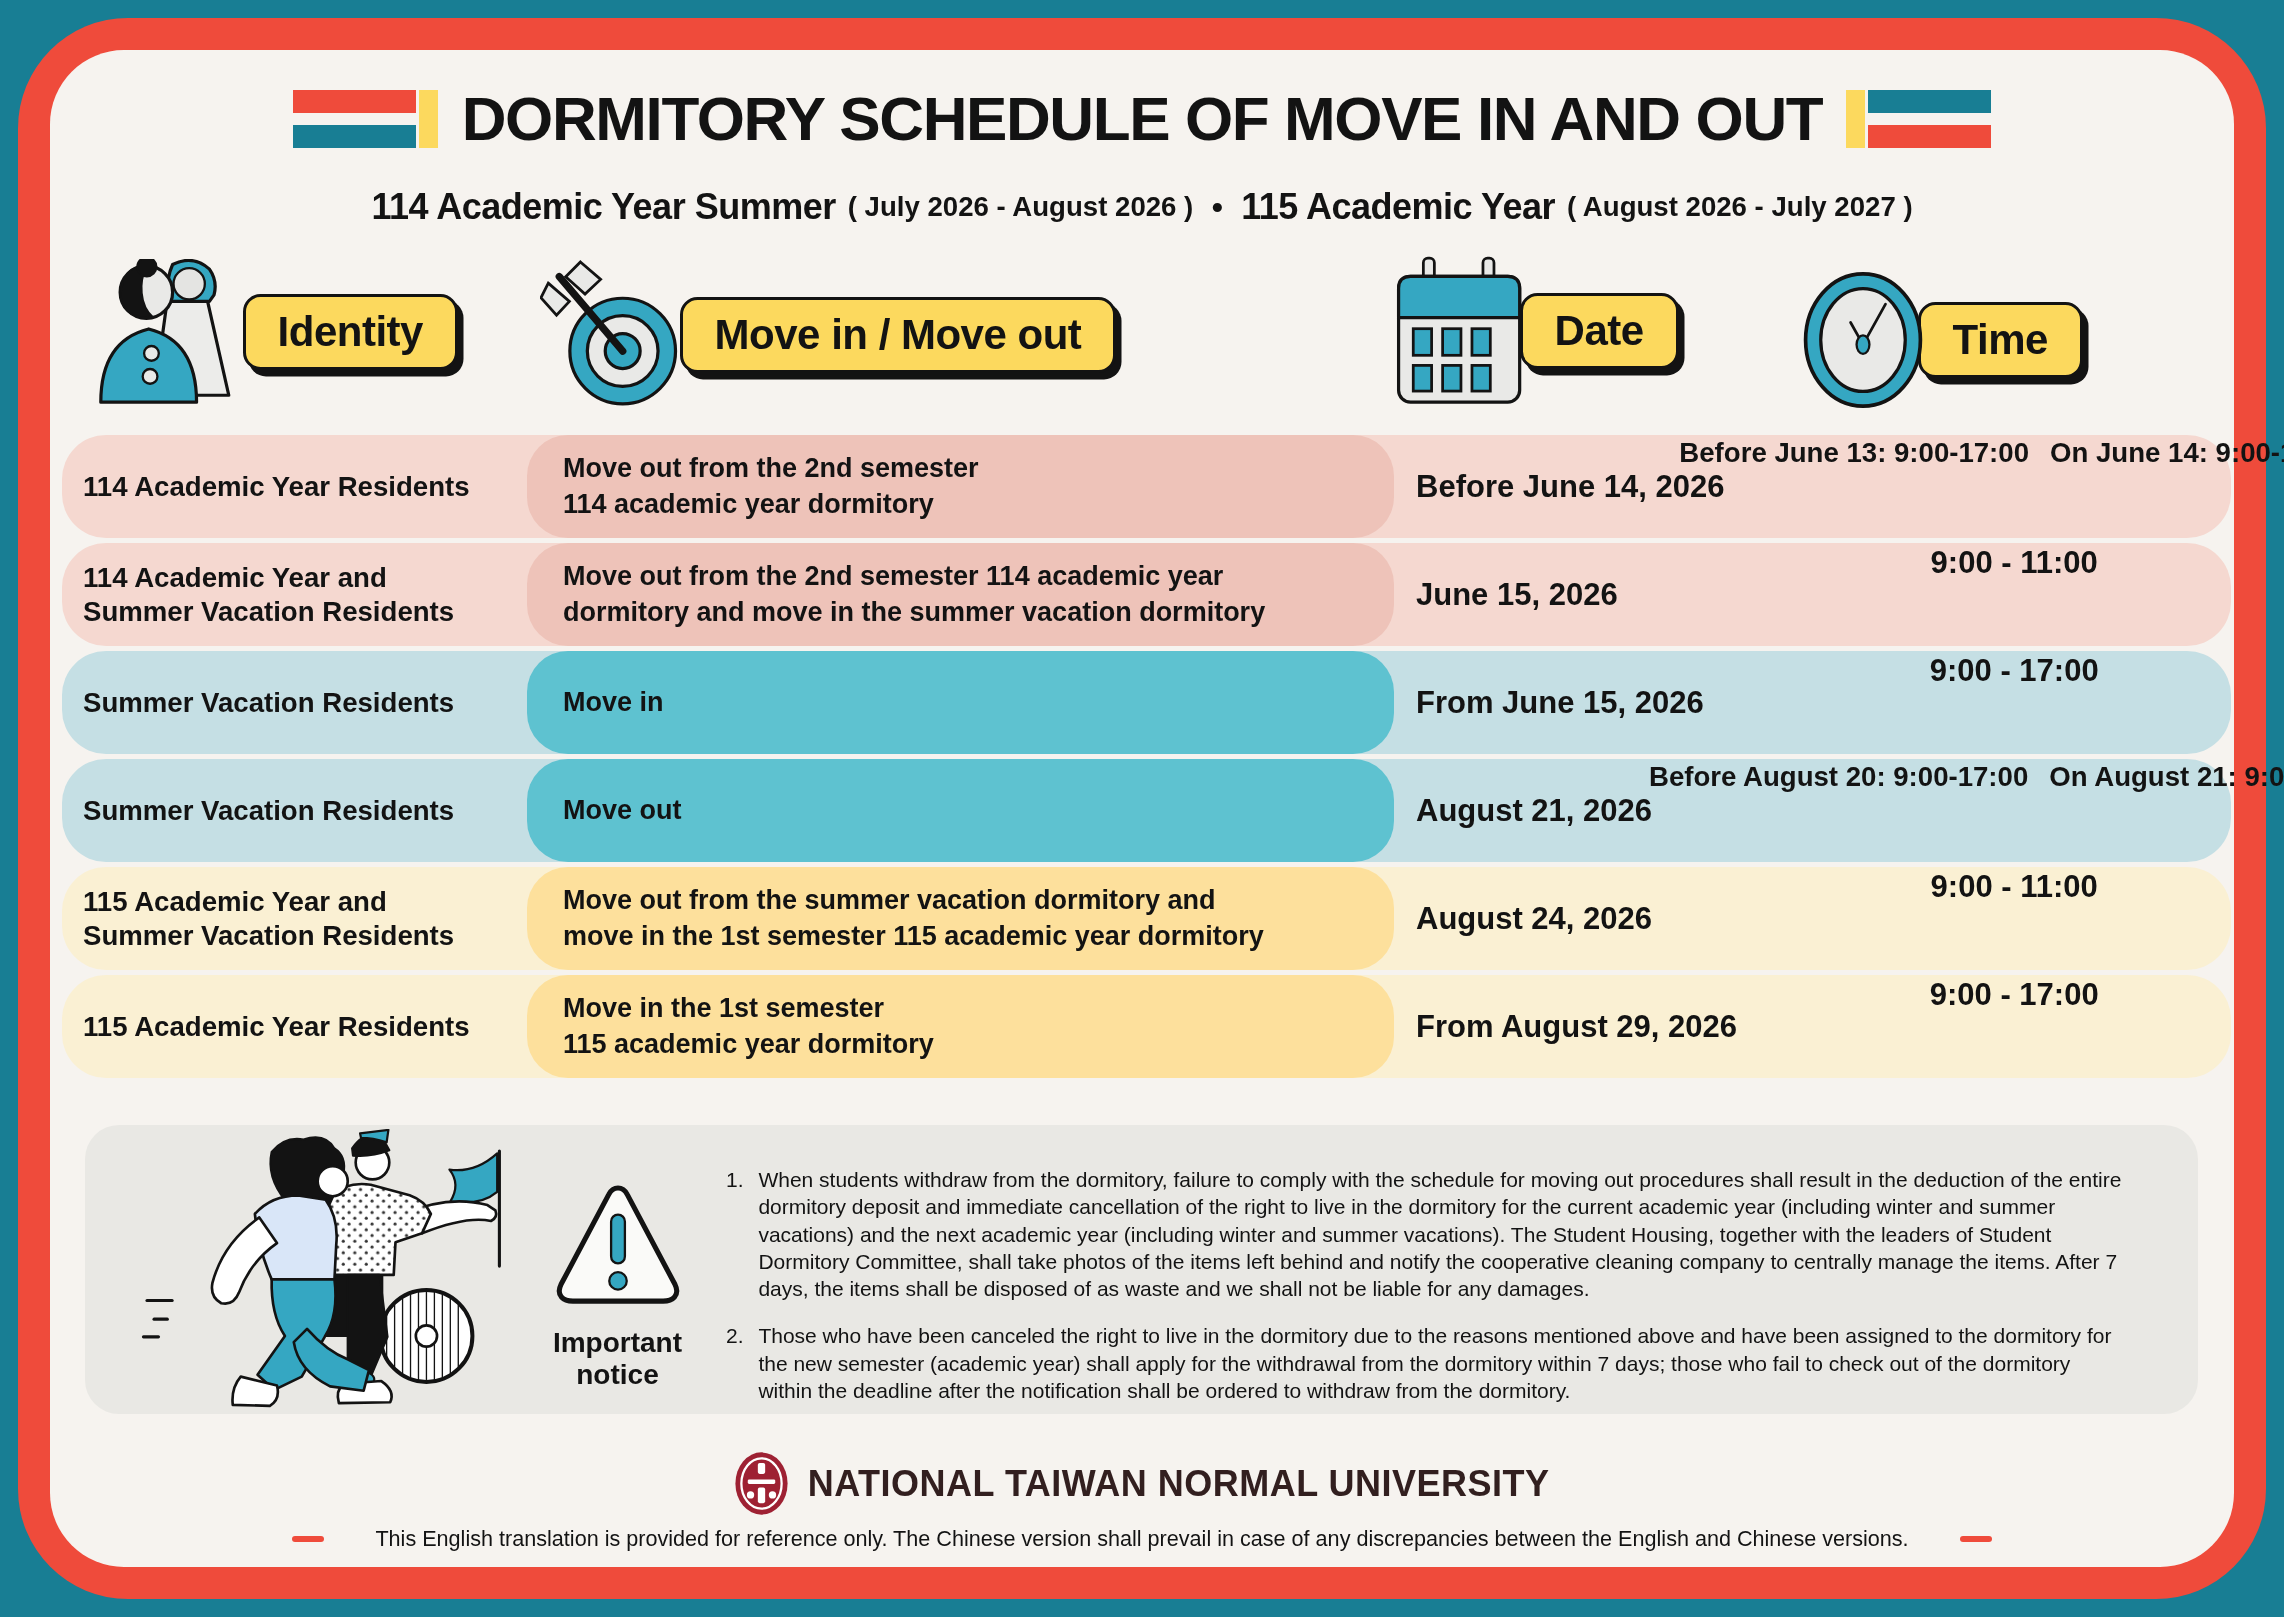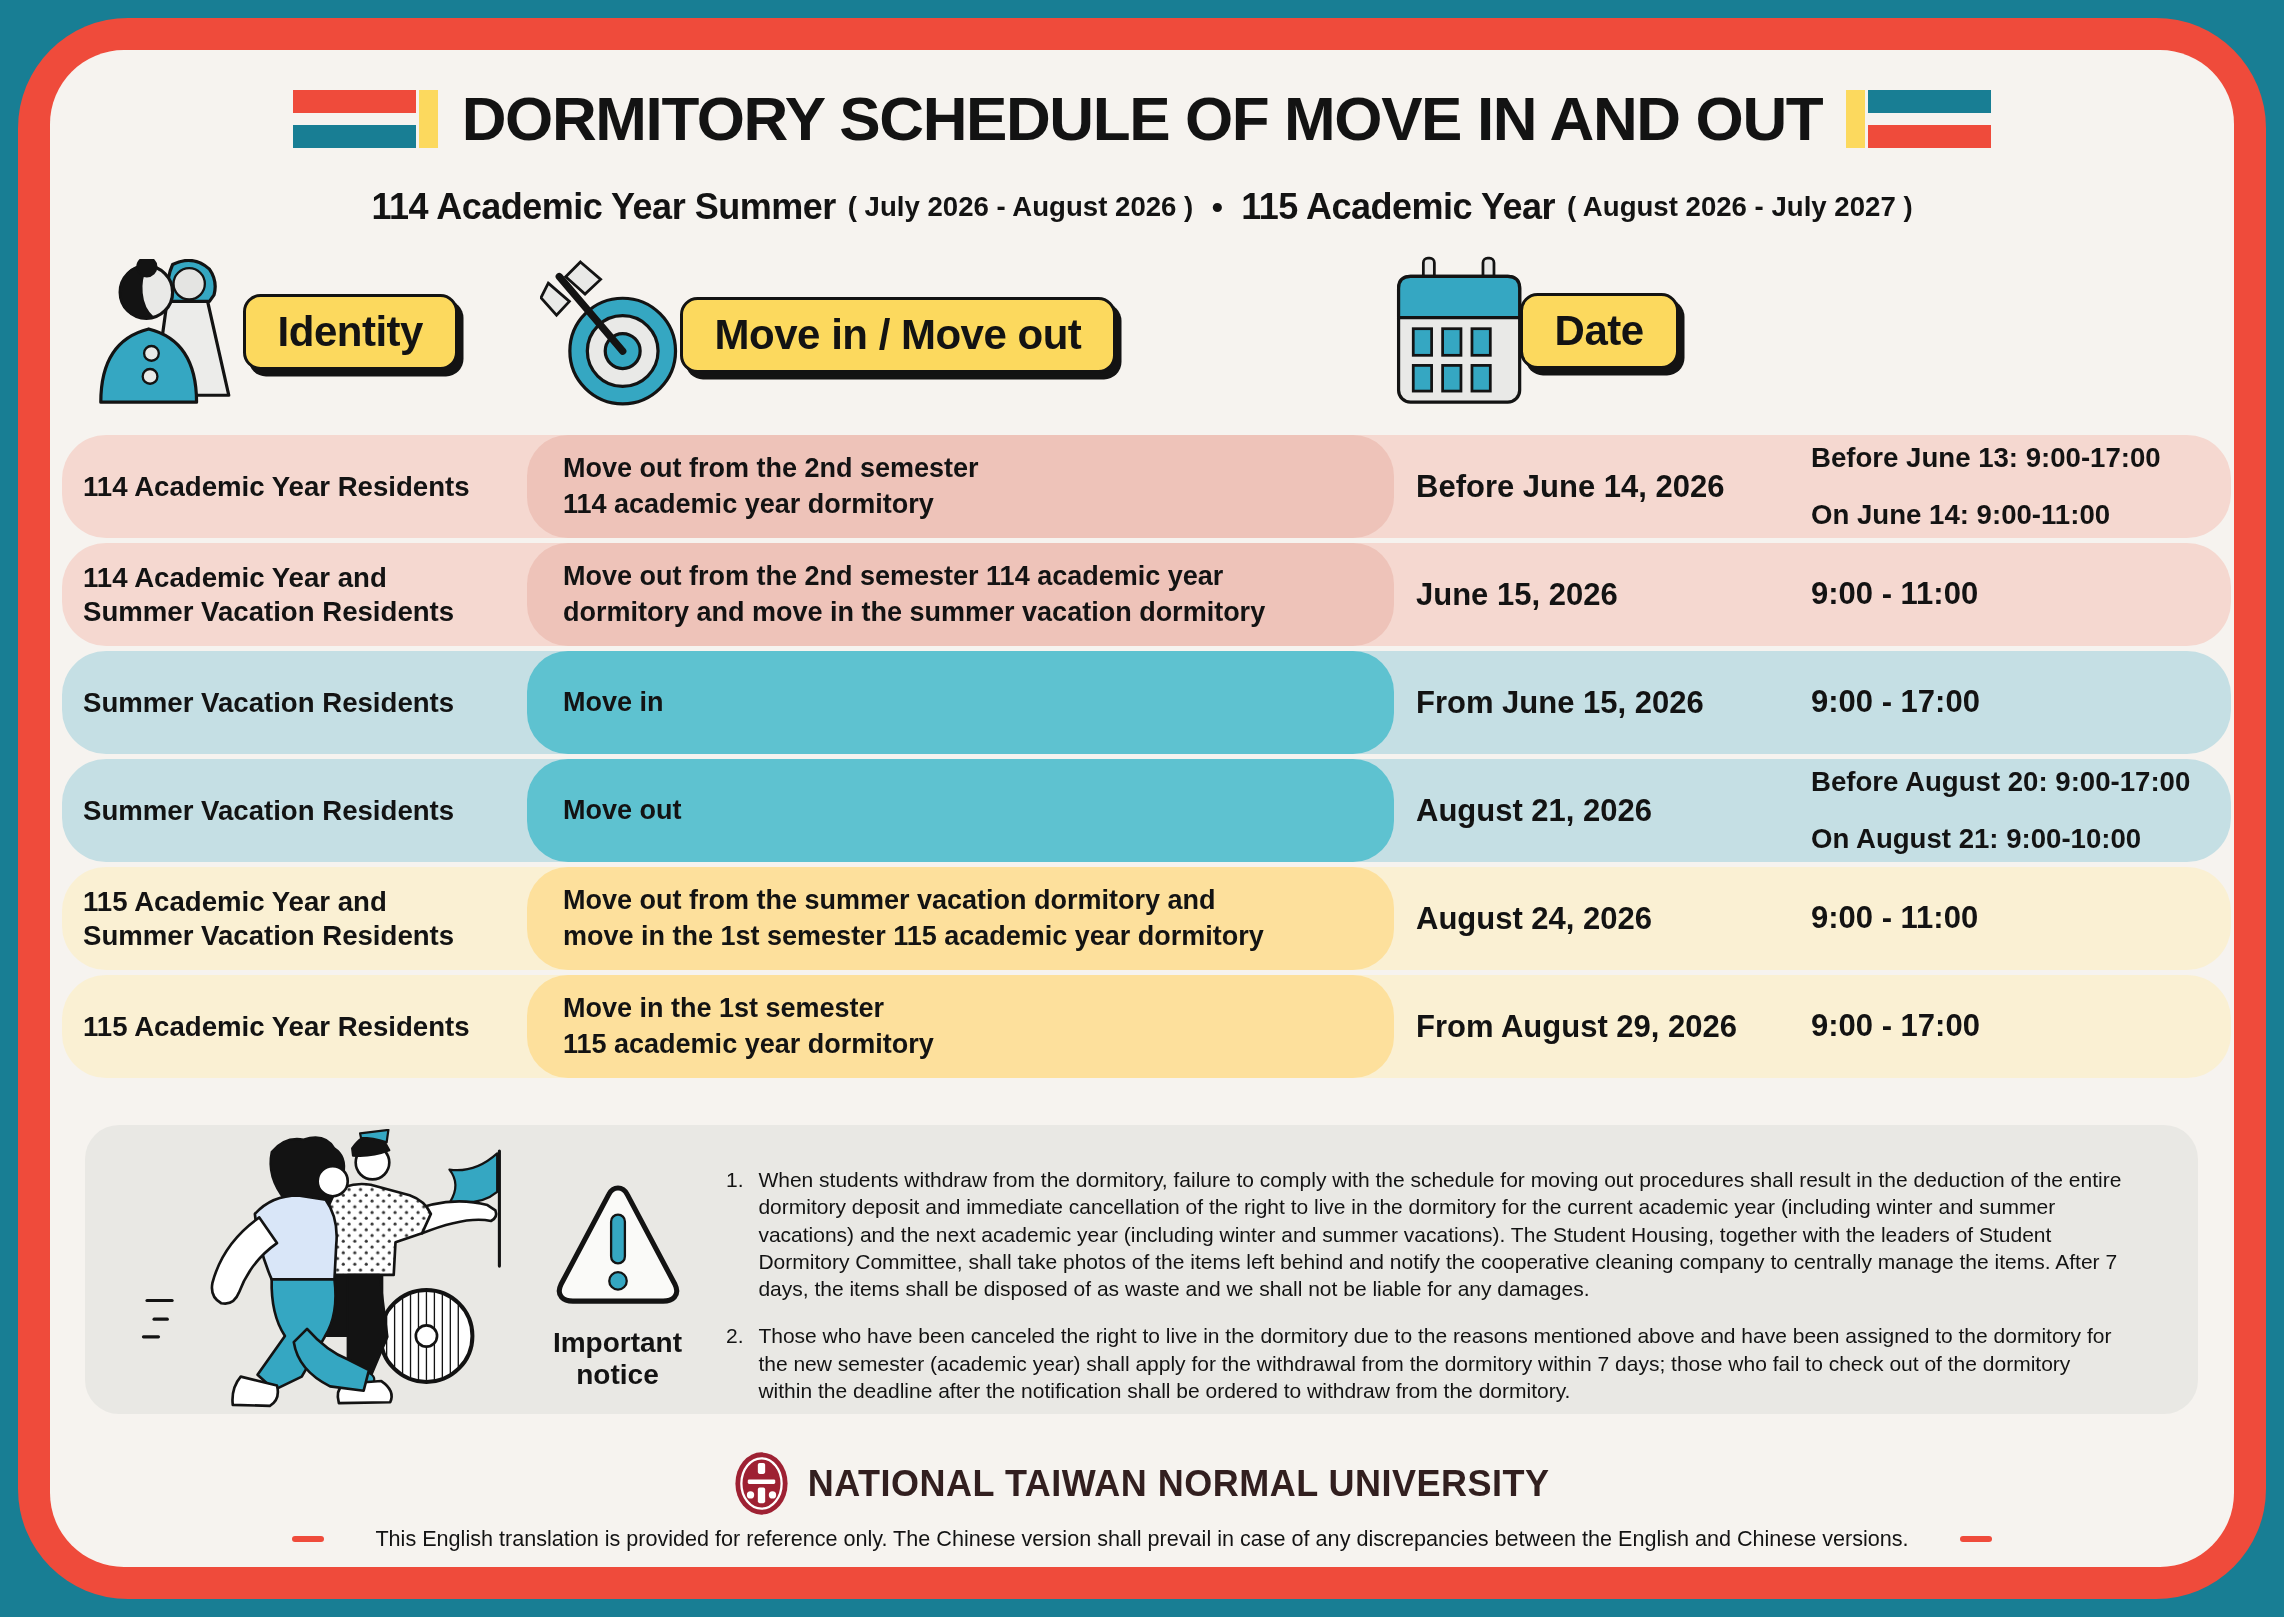--- a/index.html
+++ b/index.html
@@ -45,21 +45,21 @@
   .theme-teal{background:#c5dfe4;}   .theme-teal  .cell-action{background:#5ec2d0;}
   .theme-yellow{background:#faf0d3;} .theme-yellow .cell-action{background:#fde09c;}
   .cell-identity{position:absolute;left:21px;top:0;bottom:0;width:437px;display:flex;
                  flex-direction:column;justify-content:center;font-size:27.6px;font-weight:700;line-height:1.22;}
   .cell-action{position:absolute;left:465px;width:867px;top:0;bottom:0;border-radius:41px;
                padding-left:36px;box-sizing:border-box;display:flex;flex-direction:column;
                justify-content:center;font-size:27px;font-weight:700;line-height:1.3;}
   .cell-date{position:absolute;left:1354px;width:386px;top:0;bottom:0;display:flex;
              align-items:center;font-size:31px;font-weight:700;white-space:nowrap;}
   .cell-time{position:absolute;left:1749px;right:13.8px;top:0;bottom:0;display:flex;
-             flex-direction:column;justify-content:center;font-size:27.6px;font-weight:700;
+             justify-content:center;font-size:27.6px;font-weight:700;
              line-height:1.32;white-space:nowrap;gap:21px;}
   .cell-time div:only-child{font-size:31px;}
 
   
   .notice{position:absolute;left:35px;top:1075px;width:2113px;height:289px;
           background:#e9e8e4;border-radius:34px;}
   .illustration{position:absolute;left:46px;top:3.7px;width:414px;height:283px;}
   .warning{position:absolute;left:427px;top:51px;width:211px;text-align:center;}
   .warning svg{width:138px;height:138px;}
   .warning-label{margin-top:11px;font-size:28px;font-weight:700;}
@@ -157,20 +157,34 @@
           <rect x="42" y="240" width="40" height="56" fill="#35a7c2" stroke-width="6"></rect>
           <rect x="106" y="240" width="40" height="56" fill="#35a7c2" stroke-width="6"></rect>
           <rect x="170" y="240" width="40" height="56" fill="#35a7c2" stroke-width="6"></rect>
         </g>
       </svg>
       <div class="pill">
         <span>Date</span>
       </div>
     </div>
 
+    <div class="col-header hdr-time">
+      <svg width="124" height="138" viewBox="0 0 270 300">
+        <g stroke="#131313">
+          <ellipse cx="135" cy="150" rx="125" ry="144" fill="#35a7c2" stroke-width="8"></ellipse>
+          <ellipse cx="135" cy="150" rx="92" ry="112" fill="#e9e9e7" stroke-width="7"></ellipse>
+          <line x1="135" y1="160" x2="184" y2="72" stroke-width="6" stroke-linecap="round"></line>
+          <line x1="135" y1="160" x2="108" y2="112" stroke-width="6" stroke-linecap="round"></line>
+          <ellipse cx="135" cy="160" rx="14" ry="20" fill="#35a7c2" stroke-width="5"></ellipse>
+        </g>
+      </svg>
+      <div class="pill">
+        <span>Time</span>
+      </div>
+    </div>
 
     <div class="rows">
 
       <div class="row theme-pink">
         <div class="cell-identity">
           <div>114 Academic Year Residents</div>
         </div>
         <div class="cell-action">
           <div>Move out from the 2nd semester</div>
           <div>114 academic year dormitory</div>

